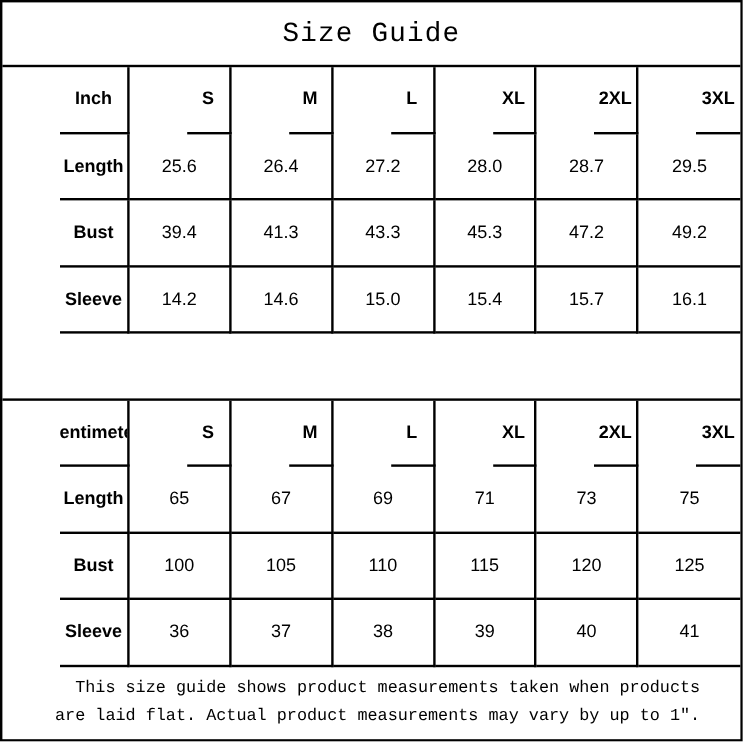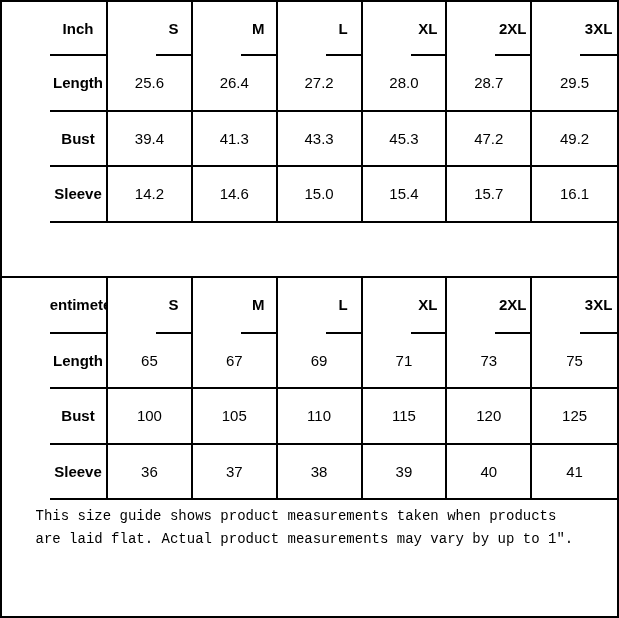--- a/index.html
+++ b/index.html
@@ -48,27 +48,28 @@
     grid-column: 1 / -1;
     display: flex;
     align-items: center;
     justify-content: center;
     font-family: "Liberation Mono", "DejaVu Sans Mono", monospace;
     font-size: 14px;
     line-height: 1.6;
   }
   .footer-row .note-text {
     width: 548px;
-    text-align: left;
+    text-align: right;
   }
 </style>
 </head>
 <body>
 
 <div id="sheet">
+  <div class="title-row">Size Guide</div>
 
   <div class="tbl" id="table-0" style="display:contents"><div class="cell hdr">Inch</div><div class="cell hdr">S</div><div class="cell hdr">M</div><div class="cell hdr">L</div><div class="cell hdr">XL</div><div class="cell hdr">2XL</div><div class="cell hdr">3XL</div><div class="cell hdr">Length</div><div class="cell val">25.6</div><div class="cell val">26.4</div><div class="cell val">27.2</div><div class="cell val">28.0</div><div class="cell val">28.7</div><div class="cell val">29.5</div><div class="cell hdr">Bust</div><div class="cell val">39.4</div><div class="cell val">41.3</div><div class="cell val">43.3</div><div class="cell val">45.3</div><div class="cell val">47.2</div><div class="cell val">49.2</div><div class="cell hdr">Sleeve</div><div class="cell val">14.2</div><div class="cell val">14.6</div><div class="cell val">15.0</div><div class="cell val">15.4</div><div class="cell val">15.7</div><div class="cell val">16.1</div></div>
 
   <div class="gap-row"></div>
 
   <div class="tbl" id="table-1" style="display:contents"><div class="cell hdr">Centimeter</div><div class="cell hdr">S</div><div class="cell hdr">M</div><div class="cell hdr">L</div><div class="cell hdr">XL</div><div class="cell hdr">2XL</div><div class="cell hdr">3XL</div><div class="cell hdr">Length</div><div class="cell val">65</div><div class="cell val">67</div><div class="cell val">69</div><div class="cell val">71</div><div class="cell val">73</div><div class="cell val">75</div><div class="cell hdr">Bust</div><div class="cell val">100</div><div class="cell val">105</div><div class="cell val">110</div><div class="cell val">115</div><div class="cell val">120</div><div class="cell val">125</div><div class="cell hdr">Sleeve</div><div class="cell val">36</div><div class="cell val">37</div><div class="cell val">38</div><div class="cell val">39</div><div class="cell val">40</div><div class="cell val">41</div></div>
 
   <div class="footer-row">
     <span class="note-text">This size guide shows product measurements taken when products are laid flat. Actual product measurements may vary by up to 1″.</span>
   </div>

